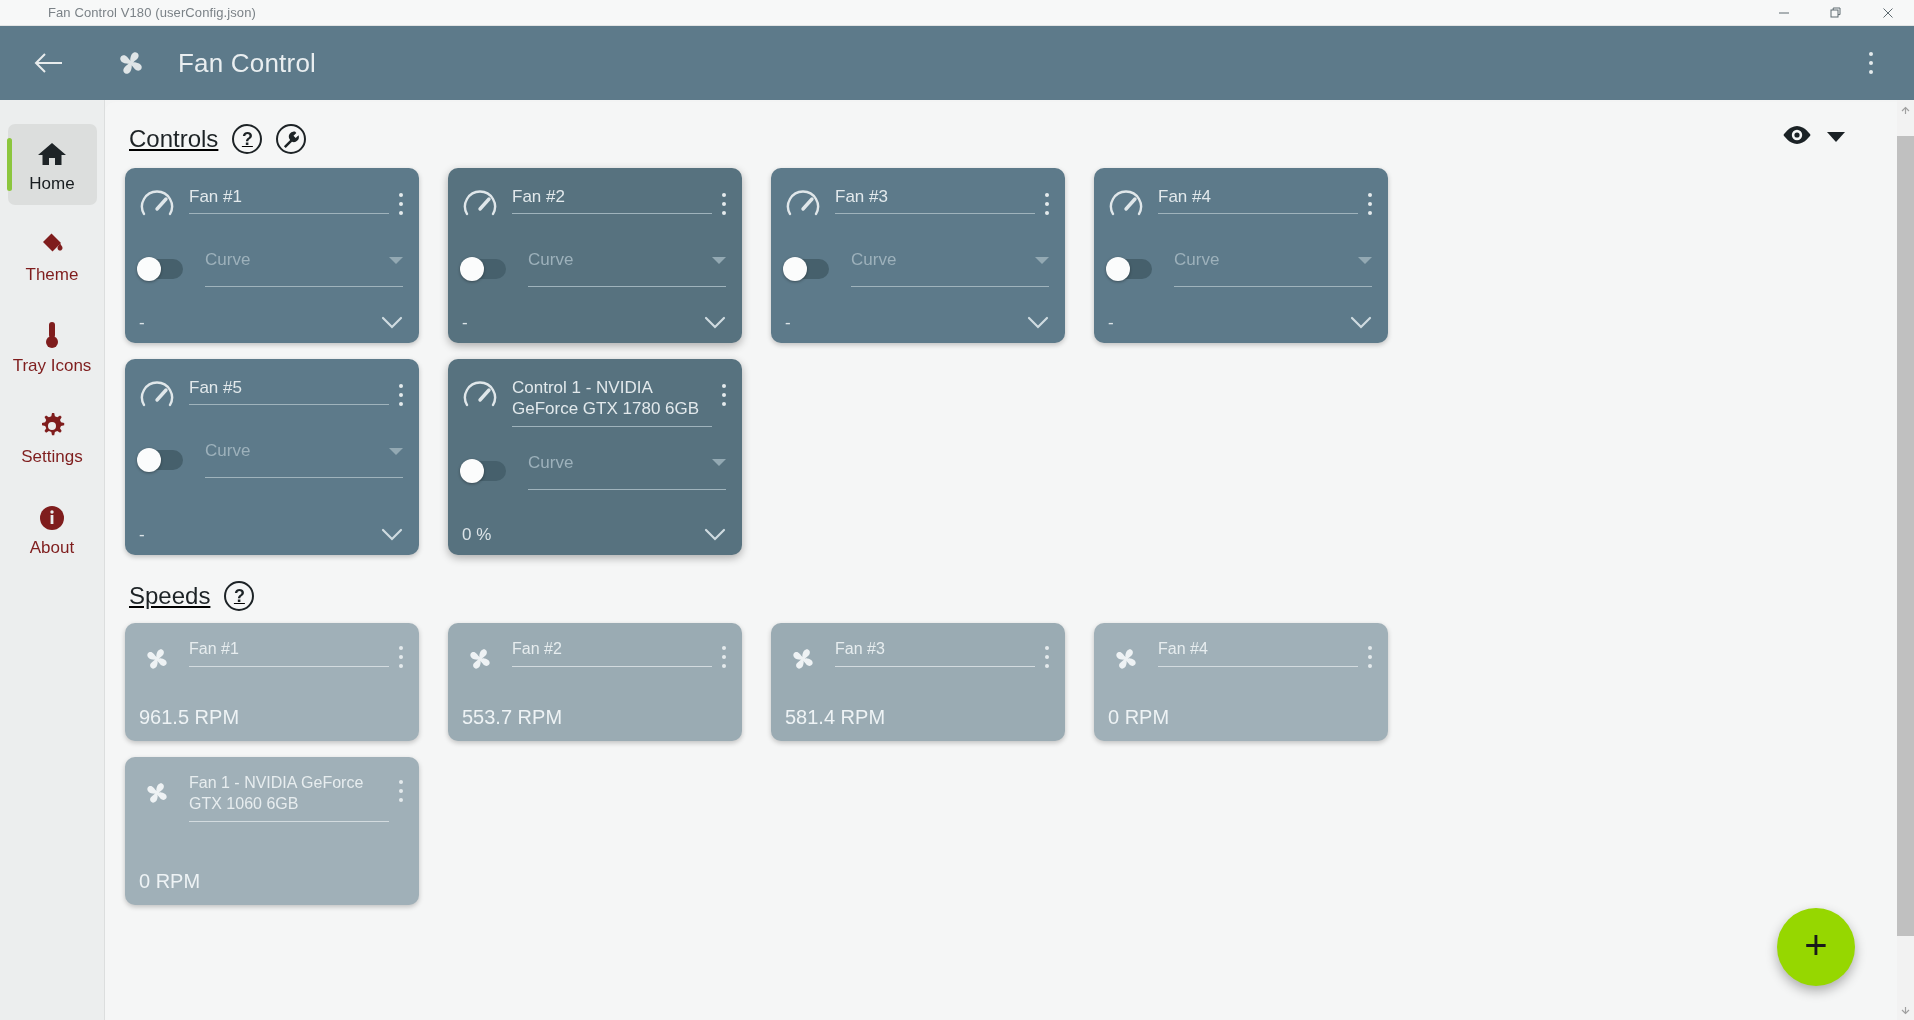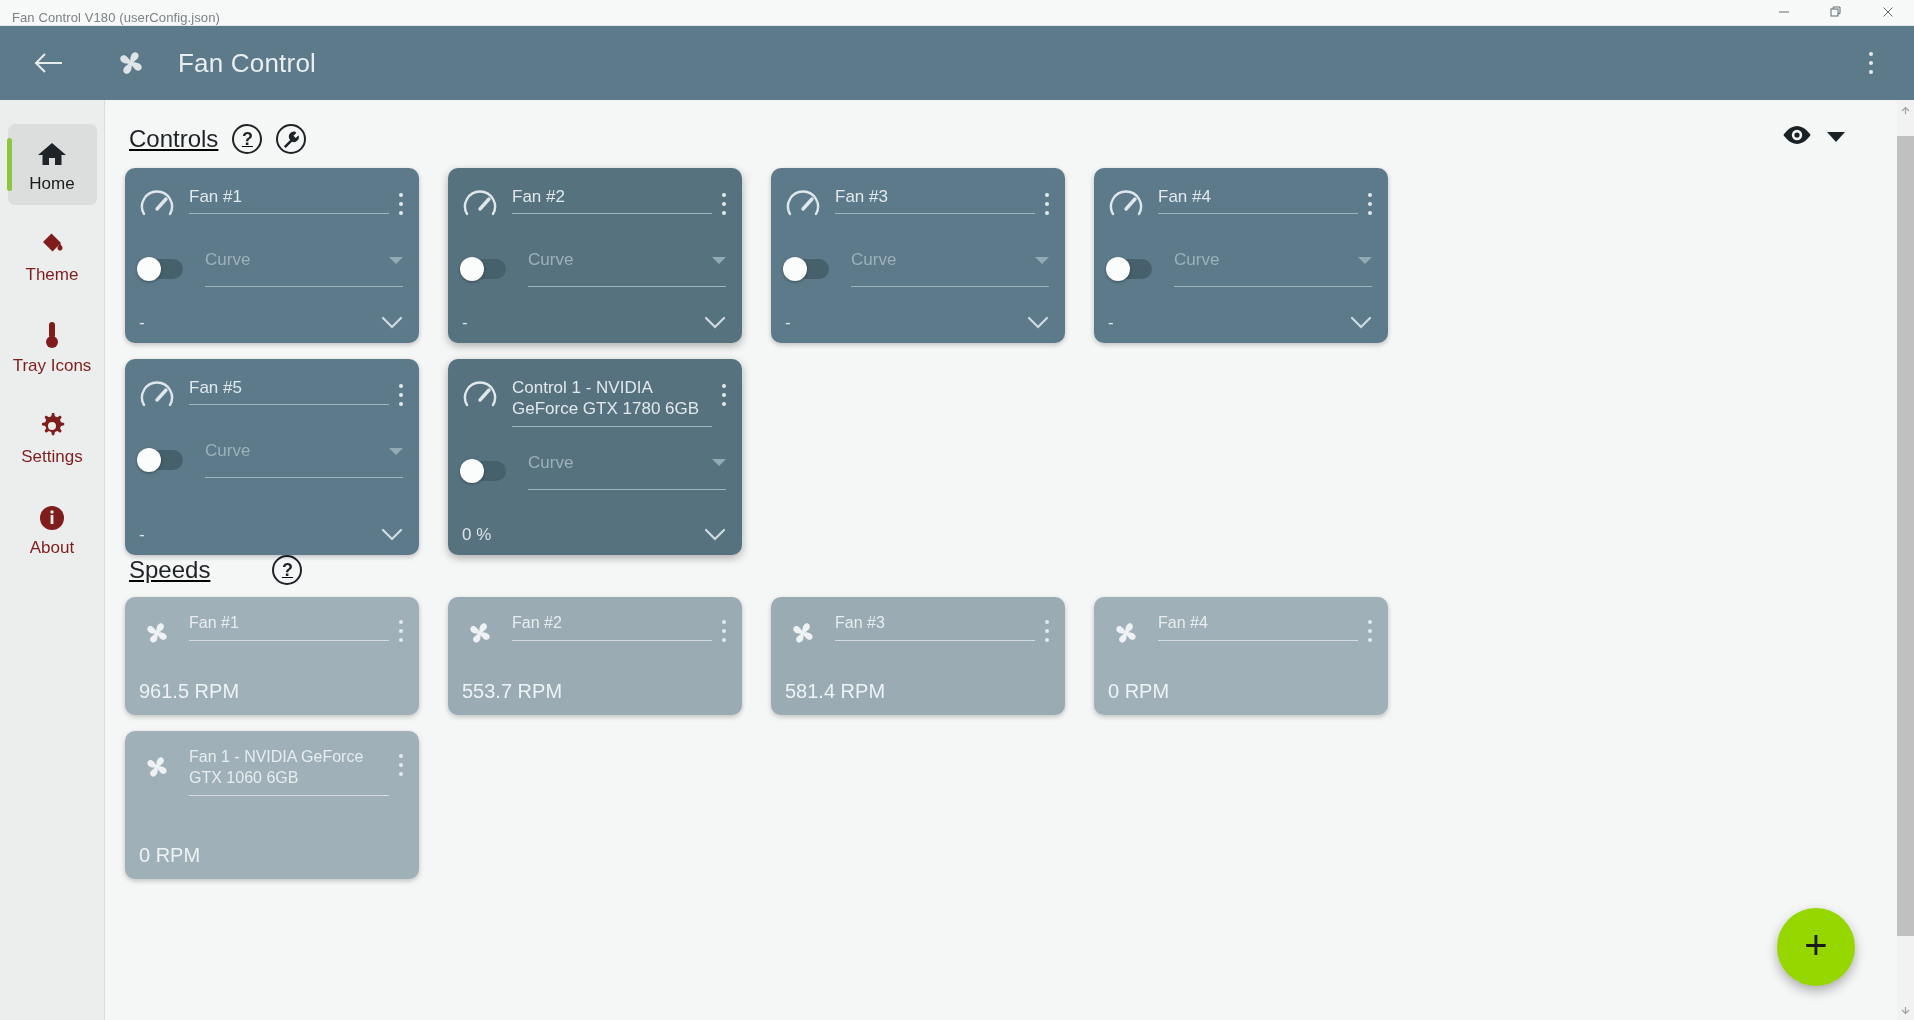--- a/index.html
+++ b/index.html
@@ -6,22 +6,23 @@
   html, body {
     width: 1914px; height: 1020px;
     font-family: "Liberation Sans", sans-serif;
     background: #f3f4f4;
     overflow: hidden;
   }
   .app { width: 1914px; height: 1020px; display: flex; flex-direction: column; background:#f3f4f4; }
 
   
   .titlebar {
-    height: 26px; min-height:26px; background:#f7f8f8; display:flex; align-items:flex-end;
+    height: 26px; min-height:26px; background:#f7f8f8; display:flex; align-items:center;
     border-bottom: 1px solid #e3e5e5;
+    padding-left: 36px;
   }
   .titlebar-text { font-size:13px; color:#7b8287; padding-left:12px; letter-spacing:.1px; }
   .titlebar-spacer { flex:1; }
   .winbtns { display:flex; height:26px; }
   .winbtn { width:52px; height:26px; display:flex; align-items:center; justify-content:center; color:#5e6a70; }
   .winbtn svg { display:block; }
 
   
   .appbar {
     height: 74px; min-height:74px; background:#5d7a8a; display:flex; align-items:center; padding: 0 26px 0 30px; gap: 7px;
@@ -498,21 +499,21 @@
                 <div class="chev">
                   <svg width="22" height="13" viewBox="0 0 22 13" fill="none" stroke="currentColor" stroke-width="2.2" stroke-linecap="round">
                       <polyline points="2,2 11,11 20,2"></polyline>
                     </svg>
                 </div>
               </div>
             </div>
 
           </div>
 
-          <div class="section-head" style="gap:48px;">
+          <div class="section-head" style="margin-top:26px;">
             <div class="section-title">Speeds</div>
             <div class="circ-icon">
               <span>?</span>
             </div>
           </div>
 
           <div class="grid speeds">
 
             <div class="speed-card">
               <div class="ctrl-top">

